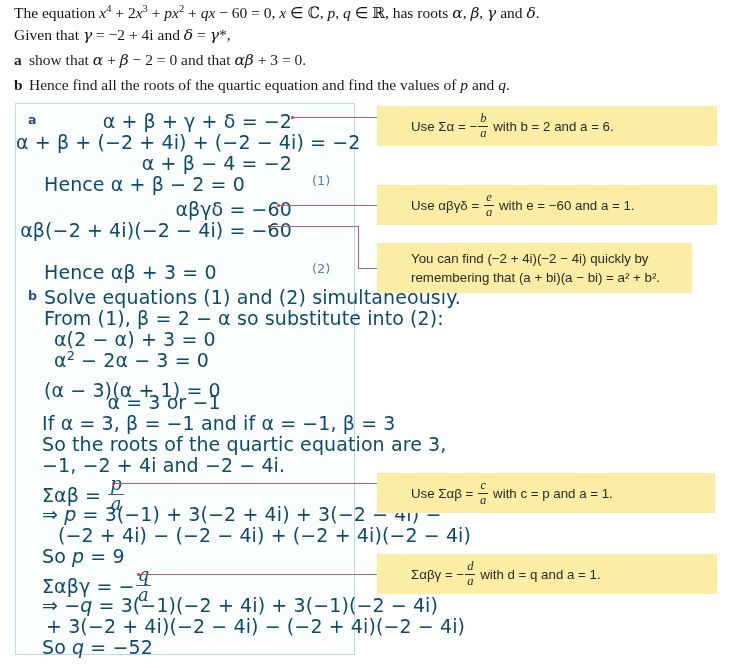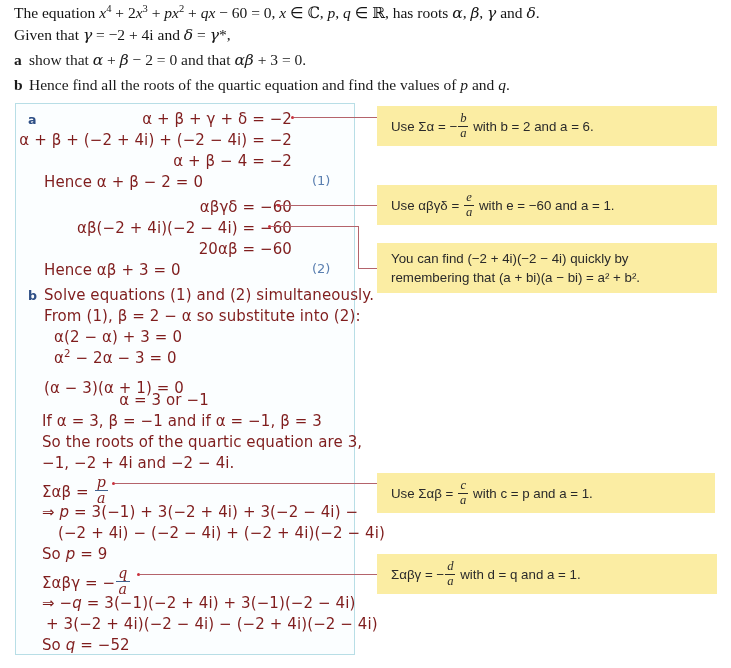--- a/index.html
+++ b/index.html
@@ -65,22 +65,22 @@
     left: 0; top: 0;
     width: 340px; height: 552px;
     font-family: "DejaVu Sans", sans-serif;
     color: #41628f;
     font-size: 13.2px;
   }
   .ln {
     position: absolute;
     white-space: nowrap;
     font-family: "DejaVu Sans", sans-serif;
-    color: #7f1d1d;
-    font-size: 15px;
+    color: #0c4a6e;
+    font-size: 19px;
     letter-spacing: 0.1px;
   }
   .ln.right { text-align: right; }
   .ln.center { text-align: center; }
   .partlbl {
     position: absolute;
     font-family: "DejaVu Sans", sans-serif;
     font-weight: bold;
     color: #2e4f86;
     font-size: 12.6px;
@@ -114,21 +114,21 @@
     font-size: 13.3px;
     color: #2a2a2a;
     line-height: 19px;
     padding: 0 14px;
     display: flex;
     flex-direction: column;
     justify-content: center;
   }
   .hint .frac { font-family: "Liberation Serif", serif; }
   .hint .frac .den { border-top-color: #2a2a2a; }
-  .hint .hl { white-space: nowrap; }
+  .hint .hl { white-space: nowrap; margin-left: 20px; }
 
   
   .conn {
     position: absolute;
     background: #b4636b;
   }
   .conn.h { height: 1.4px; }
   .conn.v { width: 1.4px; }
   .dot {
     position: absolute;
@@ -167,21 +167,20 @@
     <div class="partlbl" style="left:12px; top:8px;">a</div>
 
     <div class="ln right" style="left:0; top:6px; width:276px;">α + β + γ + δ = −2</div>
     <div class="ln right" style="left:0; top:27px; width:276px;">α + β + (−2 + 4i) + (−2 − 4i) = −2</div>
     <div class="ln right" style="left:0; top:48px; width:276px;">α + β − 4 = −2</div>
     <div class="ln" style="left:28px; top:69px;">Hence α + β − 2 = 0</div>
     <div class="eqnum" style="left:296px; top:69px;">(1)</div>
 
     <div class="ln right" style="left:0; top:94px; width:276px;">αβγδ = −60</div>
     <div class="ln right" style="left:0; top:115px; width:276px;">αβ(−2 + 4i)(−2 − 4i) = −60</div>
-    <div class="ln right" style="left:0; top:136px; width:276px;">20αβ = −60</div>
     <div class="ln" style="left:28px; top:157px;">Hence αβ + 3 = 0</div>
     <div class="eqnum" style="left:296px; top:157px;">(2)</div>
 
     <div class="partlbl" style="left:12px; top:184px;">b</div>
 
     <div class="ln" style="left:28px; top:182px;">Solve equations (1) and (2) simultaneously.</div>
     <div class="ln" style="left:28px; top:203px;">From (1), β = 2 − α so substitute into (2):</div>
     <div class="ln" style="left:38px; top:224px;">α(2 − α) + 3 = 0</div>
     <div class="ln" style="left:38px; top:245px;">α<sup class="exn">2</sup> − 2α − 3 = 0</div>
     <div class="ln" style="left:28px; top:266px;margin-top:9px;">(α − 3)(α + 1) = 0</div>
@@ -227,21 +226,21 @@
     <span>Use Σα = −</span><span class="frac"><span class="num">b</span><span class="den">a</span></span><span> with b = 2 and a = 6.</span>
   </div>
 </div>
 
 <div class="hint" id="hint2" style="left:377px; top:185px; width:340px; height:40px;">
   <div class="hl">
     <span>Use αβγδ = </span><span class="frac"><span class="num">e</span><span class="den">a</span></span><span> with e = −60 and a = 1.</span>
   </div>
 </div>
 
-<div class="hint" id="hint3" style="left:377px; top:243px; width:340px; height:50px;">
+<div class="hint" id="hint3" style="left:377px; top:243px; width:315px; height:50px;">
   <div class="hl">You can find (−2 + 4i)(−2 − 4i) quickly by</div>
   <div class="hl">remembering that (a + bi)(a − bi) = a² + b².</div>
 </div>
 
 <div class="hint" id="hint4" style="left:377px; top:473px; width:338px; height:40px;">
   <div class="hl">
     <span>Use Σαβ = </span><span class="frac"><span class="num">c</span><span class="den">a</span></span><span> with c = p and a = 1.</span>
   </div>
 </div>
 

